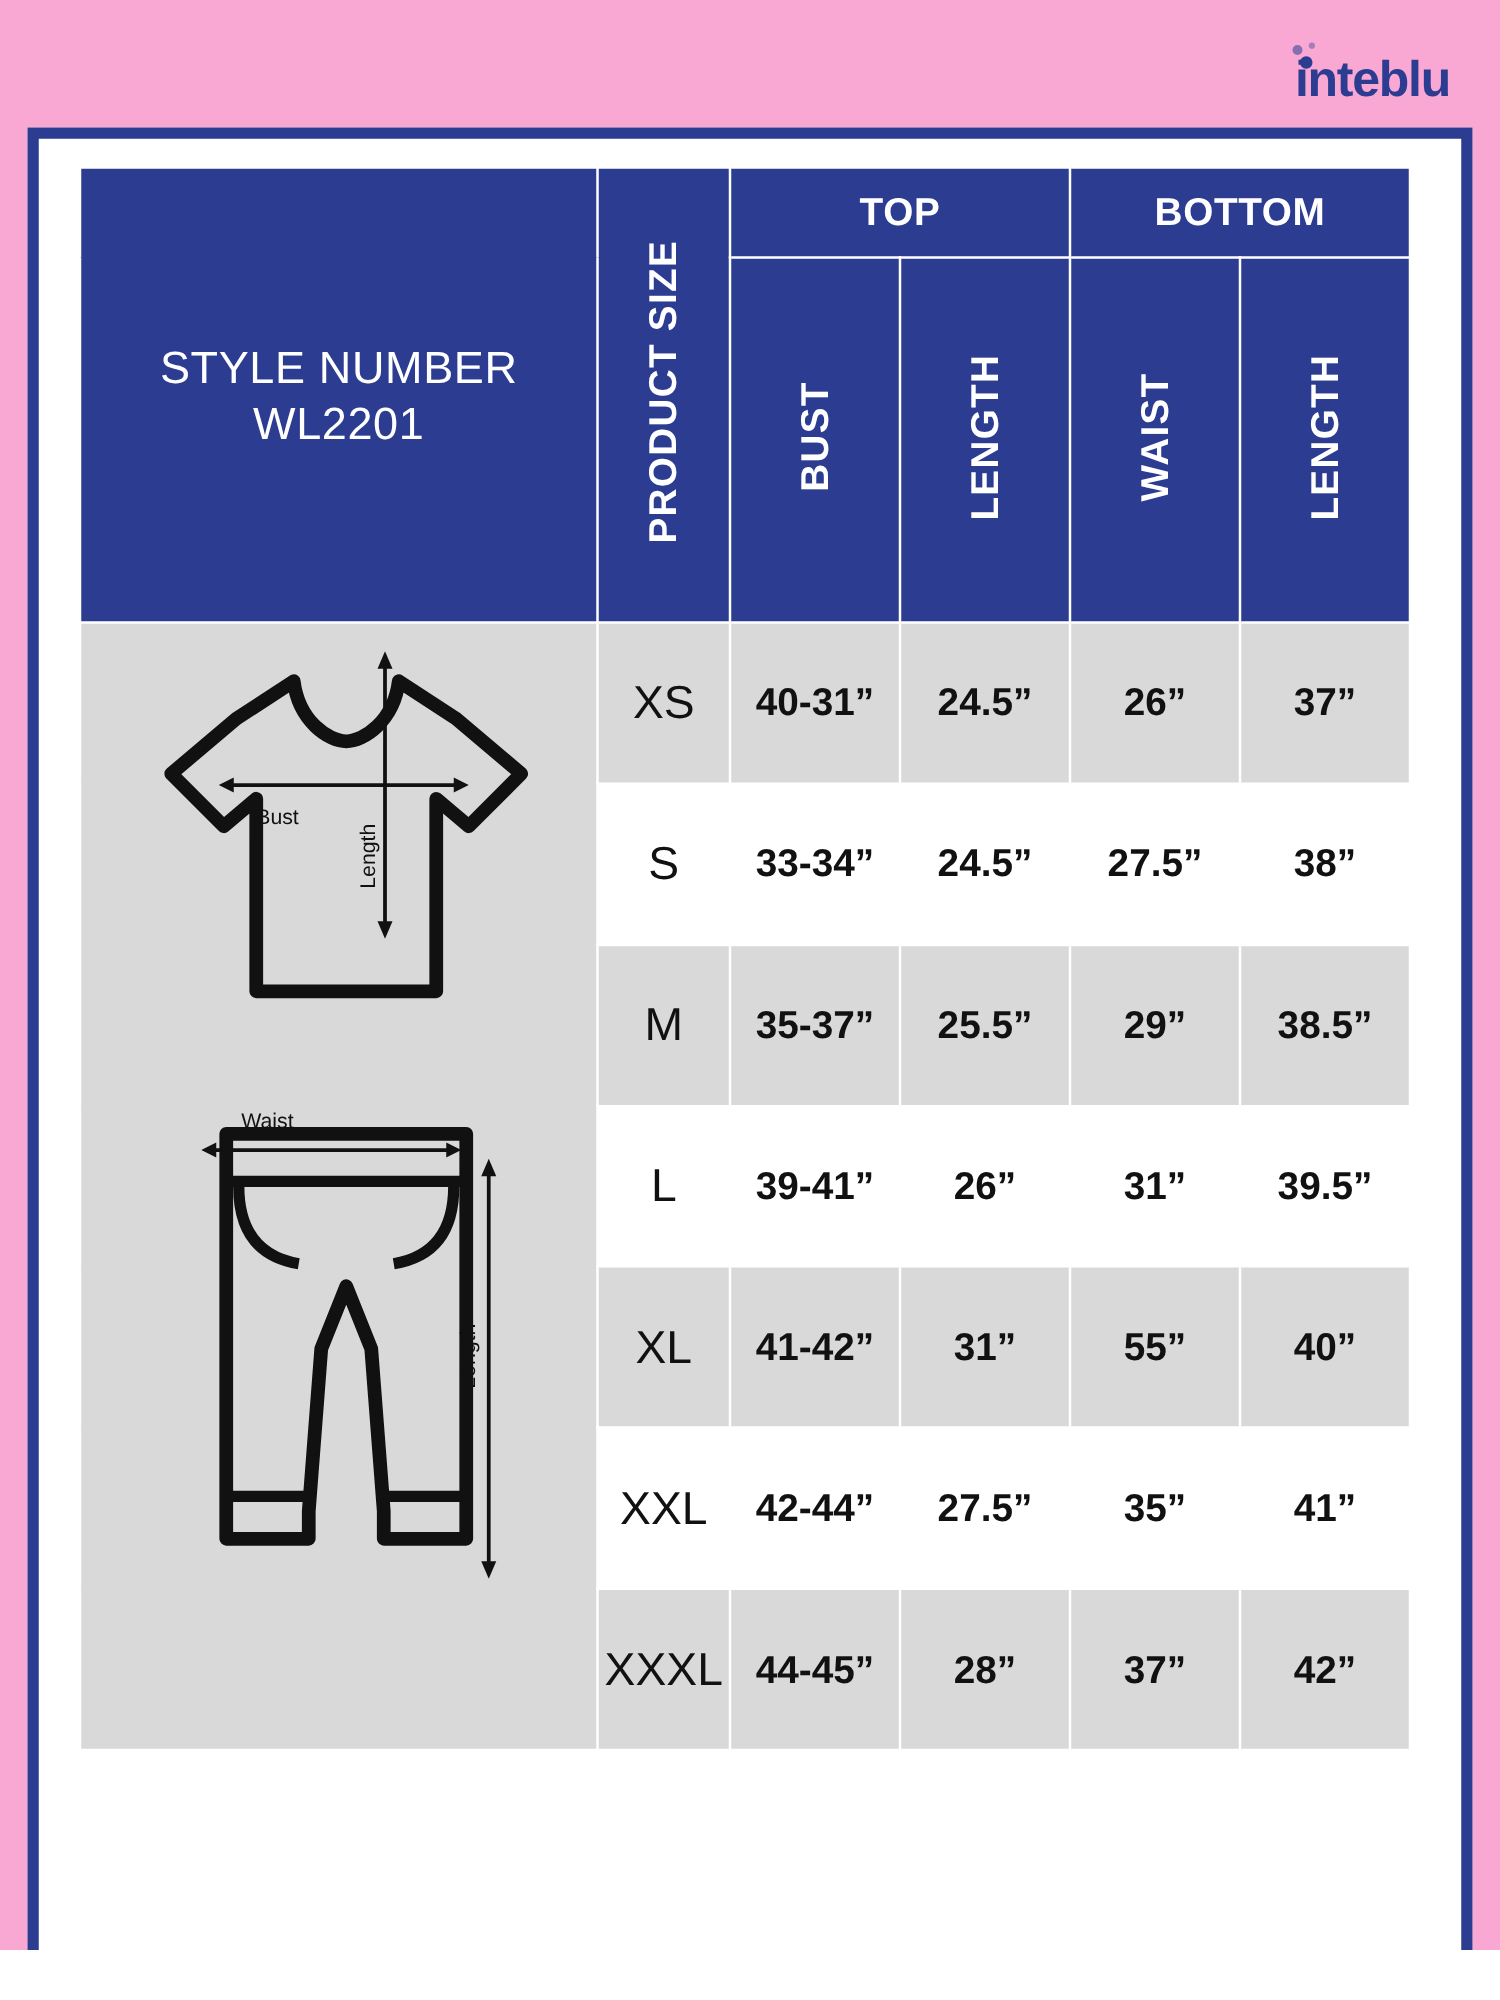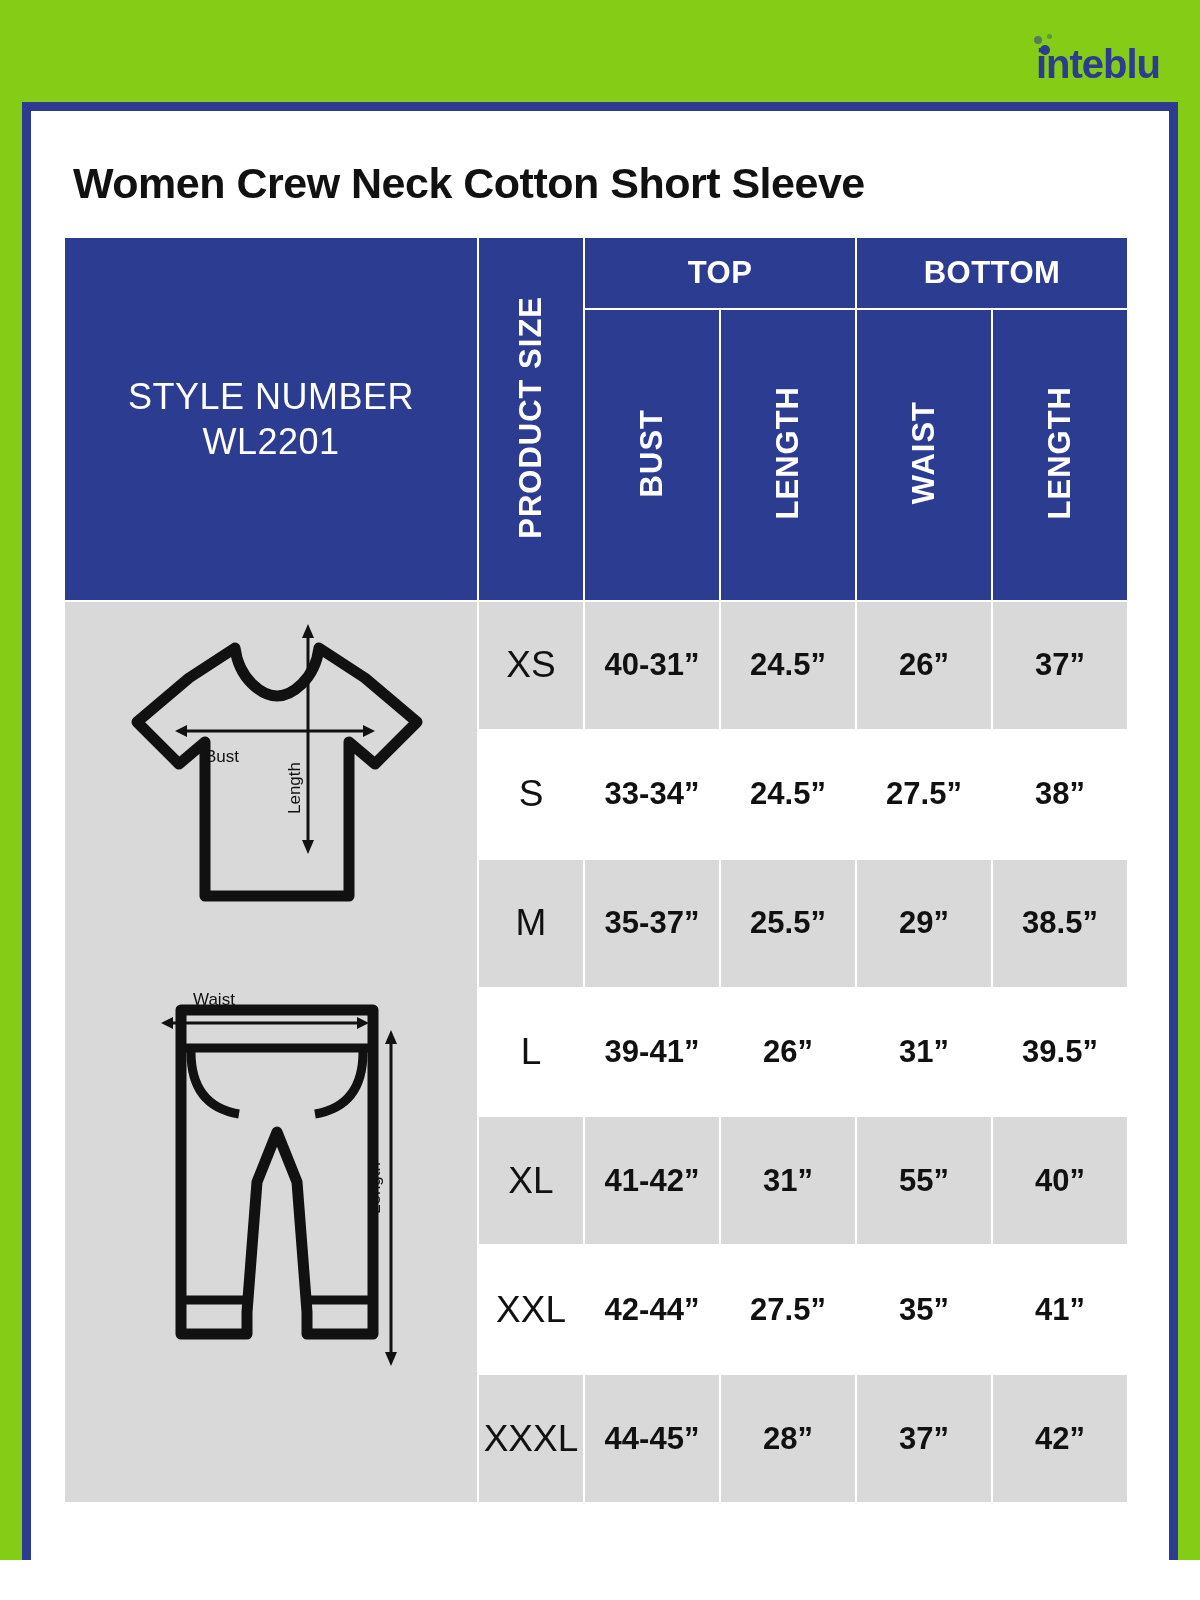--- a/index.html
+++ b/index.html
@@ -5,21 +5,21 @@
   * { box-sizing: border-box; }
   html, body {
     margin: 0; padding: 0;
     width: 1200px; height: 1600px;
     background: #ffffff;
     font-family: "Liberation Sans", sans-serif;
   }
   .page {
     position: relative;
     width: 1200px; height: 1560px;
-    background: #84cc16;
+    background: #f9a8d4;
     overflow: hidden;
   }
 
   
   .logo {
     position: absolute;
     top: 26px; right: 40px;
     display: flex;
     align-items: flex-end;
     height: 60px;
@@ -169,21 +169,20 @@
       <span class="logo-dot" style="width:8px;height:8px;left:6px;top:2px;opacity:.55;"></span>
       <span class="logo-dot" style="width:5px;height:5px;left:19px;top:0px;opacity:.4;"></span>
       <span class="logo-dot" style="width:10px;height:10px;left:12px;top:11px;"></span>
     </div>
     <div class="logo-text">inteblu</div>
   </div>
 
   <div class="frame">
     <div class="inner">
 
-      <div class="title">Women Crew Neck Cotton Short Sleeve</div>
 
       <table class="size-table">
         <colgroup>
           <col style="width:414px">
           <col style="width:106px">
           <col style="width:136px">
           <col style="width:136px">
           <col style="width:136px">
           <col style="width:136px">
         </colgroup>

